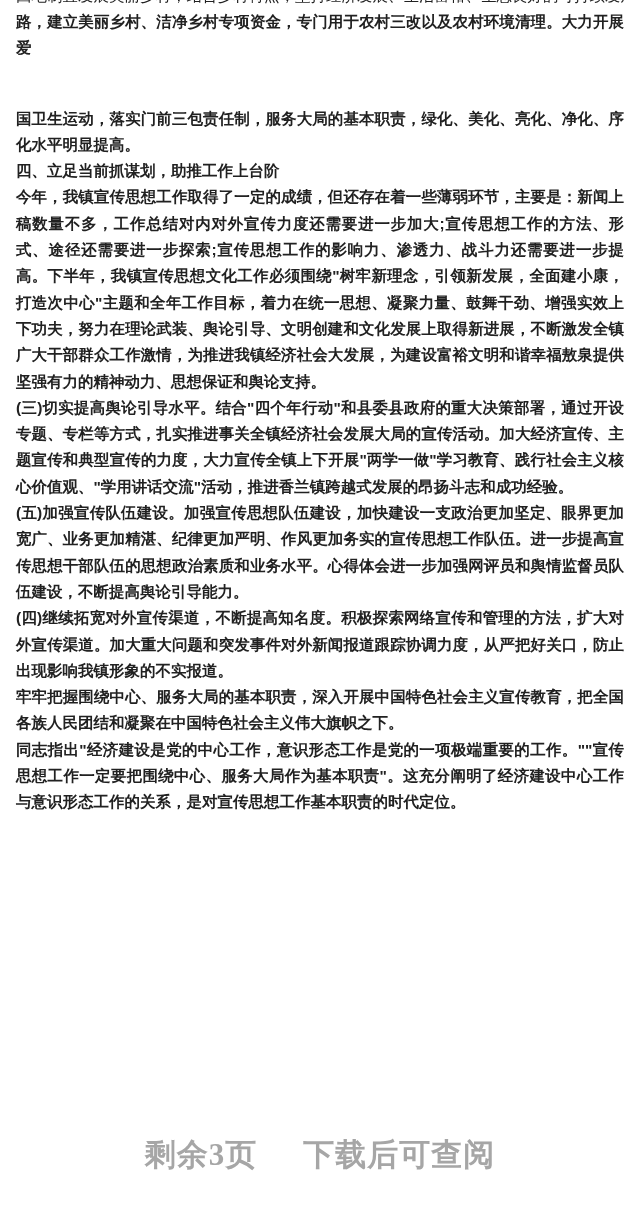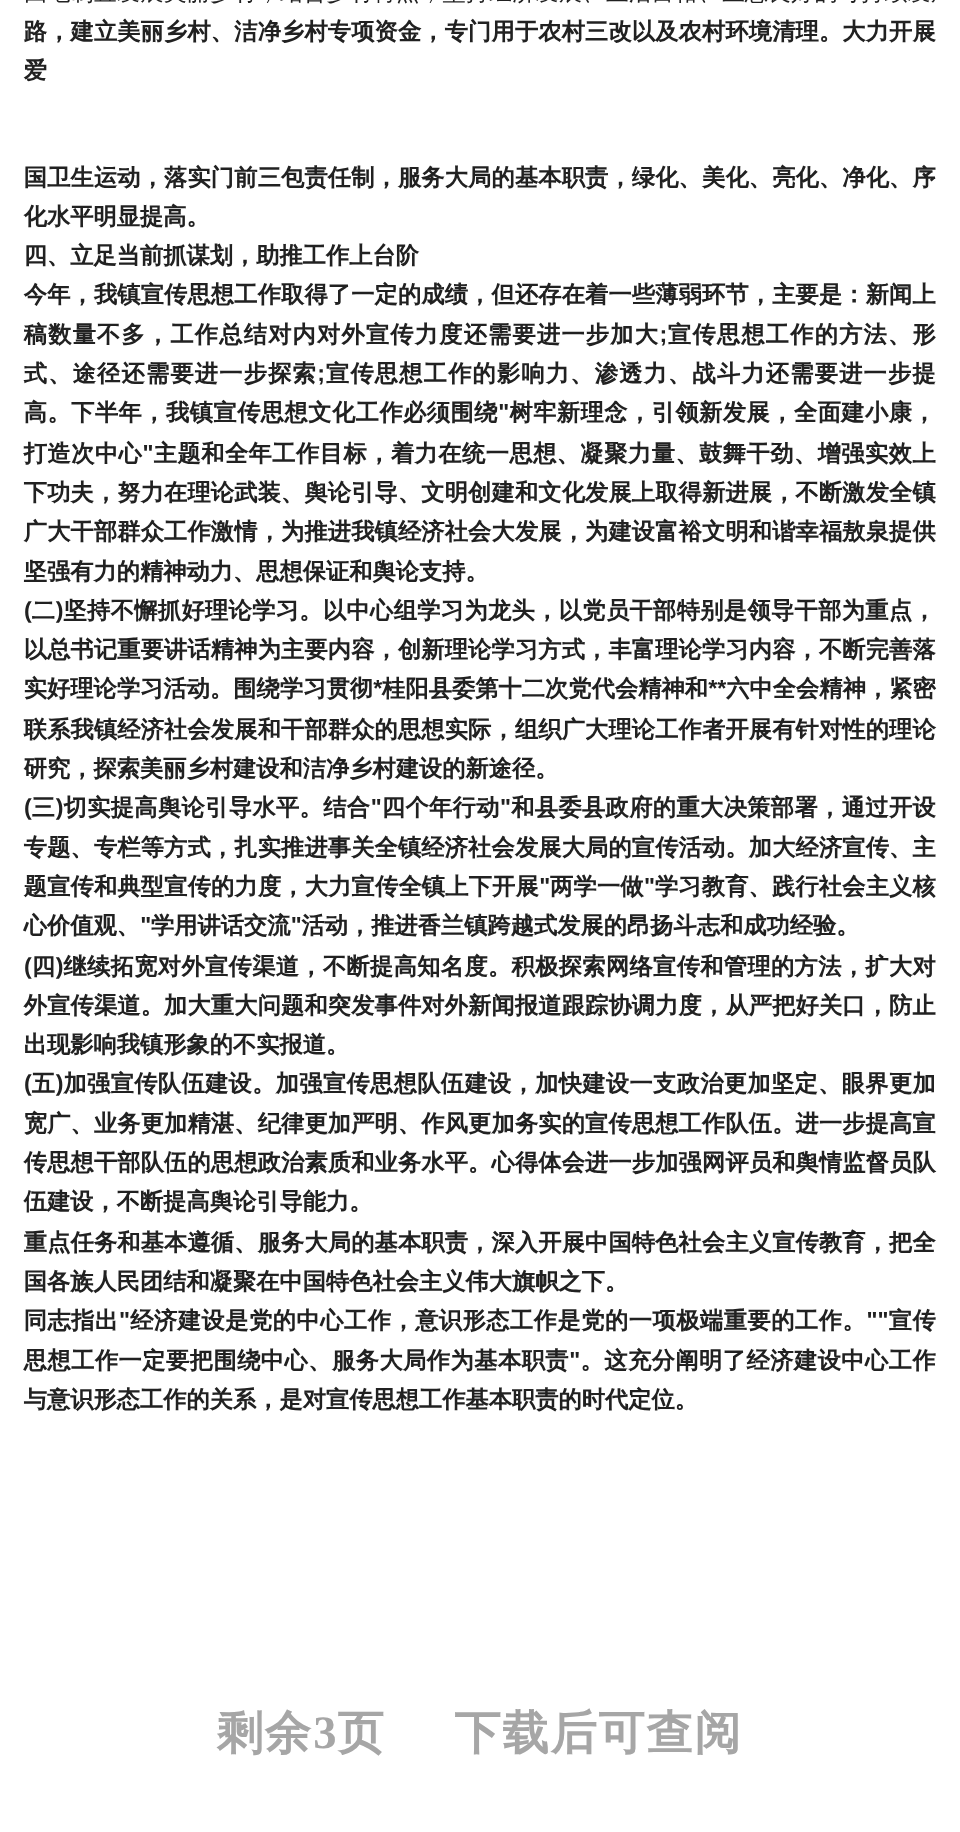--- a/index.html
+++ b/index.html
@@ -61,30 +61,29 @@
 
   <div class="page-gap"></div>
 
   <p>国卫生运动，落实门前三包责任制，服务大局的基本职责，绿化、美化、亮化、净化、序化水平明显提高。</p>
 
   <p class="heading">四、立足当前抓谋划，助推工作上台阶</p>
 
   <p>今年，我镇宣传思想工作取得了一定的成绩，但还存在着一些薄弱环节，主要是：新闻上稿数量不多，工作总结对内对外宣传力度还需要进一步加大;宣传思想工作的方法、形式、途径还需要进一步探索;宣传思想工作的影响力、渗透力、战斗力还需要进一步提高。下半年，我镇宣传思想文化工作必须围绕"树牢新理念，引领新发展，全面建小康，打造次中心"主题和全年工作目标，着力在统一思想、凝聚力量、鼓舞干劲、增强实效上下功夫，努力在理论武装、舆论引导、文明创建和文化发展上取得新进展，不断激发全镇广大干部群众工作激情，为推进我镇经济社会大发展，为建设富裕文明和谐幸福敖泉提供坚强有力的精神动力、思想保证和舆论支持。</p>
 
 
-  <p>(二)坚持不懈抓好理论学习。以中心组学习为龙头，以党员干部特别是领导干部为重点，以总书记重要讲话精神为主要内容，创新理论学习方式，丰富理论学习内容，不断完善落实好理论学习活动。围绕学习贯彻*桂阳县委第十二次党代会精神和**六中全会精神，紧密联系我镇经济社会发展和干部群众的思想实际，组织广大理论工作者开展有针对性的理论研究，探索美丽乡村建设和洁净乡村建设的新途径。</p>
 
   <p>(三)切实提高舆论引导水平。结合"四个年行动"和县委县政府的重大决策部署，通过开设专题、专栏等方式，扎实推进事关全镇经济社会发展大局的宣传活动。加大经济宣传、主题宣传和典型宣传的力度，大力宣传全镇上下开展"两学一做"学习教育、践行社会主义核心价值观、"学用讲话交流"活动，推进香兰镇跨越式发展的昂扬斗志和成功经验。</p>
 
+  <p>(五)加强宣传队伍建设。加强宣传思想队伍建设，加快建设一支政治更加坚定、眼界更加宽广、业务更加精湛、纪律更加严明、作风更加务实的宣传思想工作队伍。进一步提高宣传思想干部队伍的思想政治素质和业务水平。心得体会进一步加强网评员和舆情监督员队伍建设，不断提高舆论引导能力。</p>
+
   <p>(四)继续拓宽对外宣传渠道，不断提高知名度。积极探索网络宣传和管理的方法，扩大对外宣传渠道。加大重大问题和突发事件对外新闻报道跟踪协调力度，从严把好关口，防止出现影响我镇形象的不实报道。</p>
 
-  <p>(五)加强宣传队伍建设。加强宣传思想队伍建设，加快建设一支政治更加坚定、眼界更加宽广、业务更加精湛、纪律更加严明、作风更加务实的宣传思想工作队伍。进一步提高宣传思想干部队伍的思想政治素质和业务水平。心得体会进一步加强网评员和舆情监督员队伍建设，不断提高舆论引导能力。</p>
 
-
-  <p>重点任务和基本遵循、服务大局的基本职责，深入开展中国特色社会主义宣传教育，把全国各族人民团结和凝聚在中国特色社会主义伟大旗帜之下。</p>
+  <p>牢牢把握围绕中心、服务大局的基本职责，深入开展中国特色社会主义宣传教育，把全国各族人民团结和凝聚在中国特色社会主义伟大旗帜之下。</p>
 
   <p>同志指出"经济建设是党的中心工作，意识形态工作是党的一项极端重要的工作。""宣传思想工作一定要把围绕中心、服务大局作为基本职责"。这充分阐明了经济建设中心工作与意识形态工作的关系，是对宣传思想工作基本职责的时代定位。</p>
 
 </div>
 
 <div class="footer">
   <span>剩余3页</span>
   <span>下载后可查阅</span>
 </div>
 

